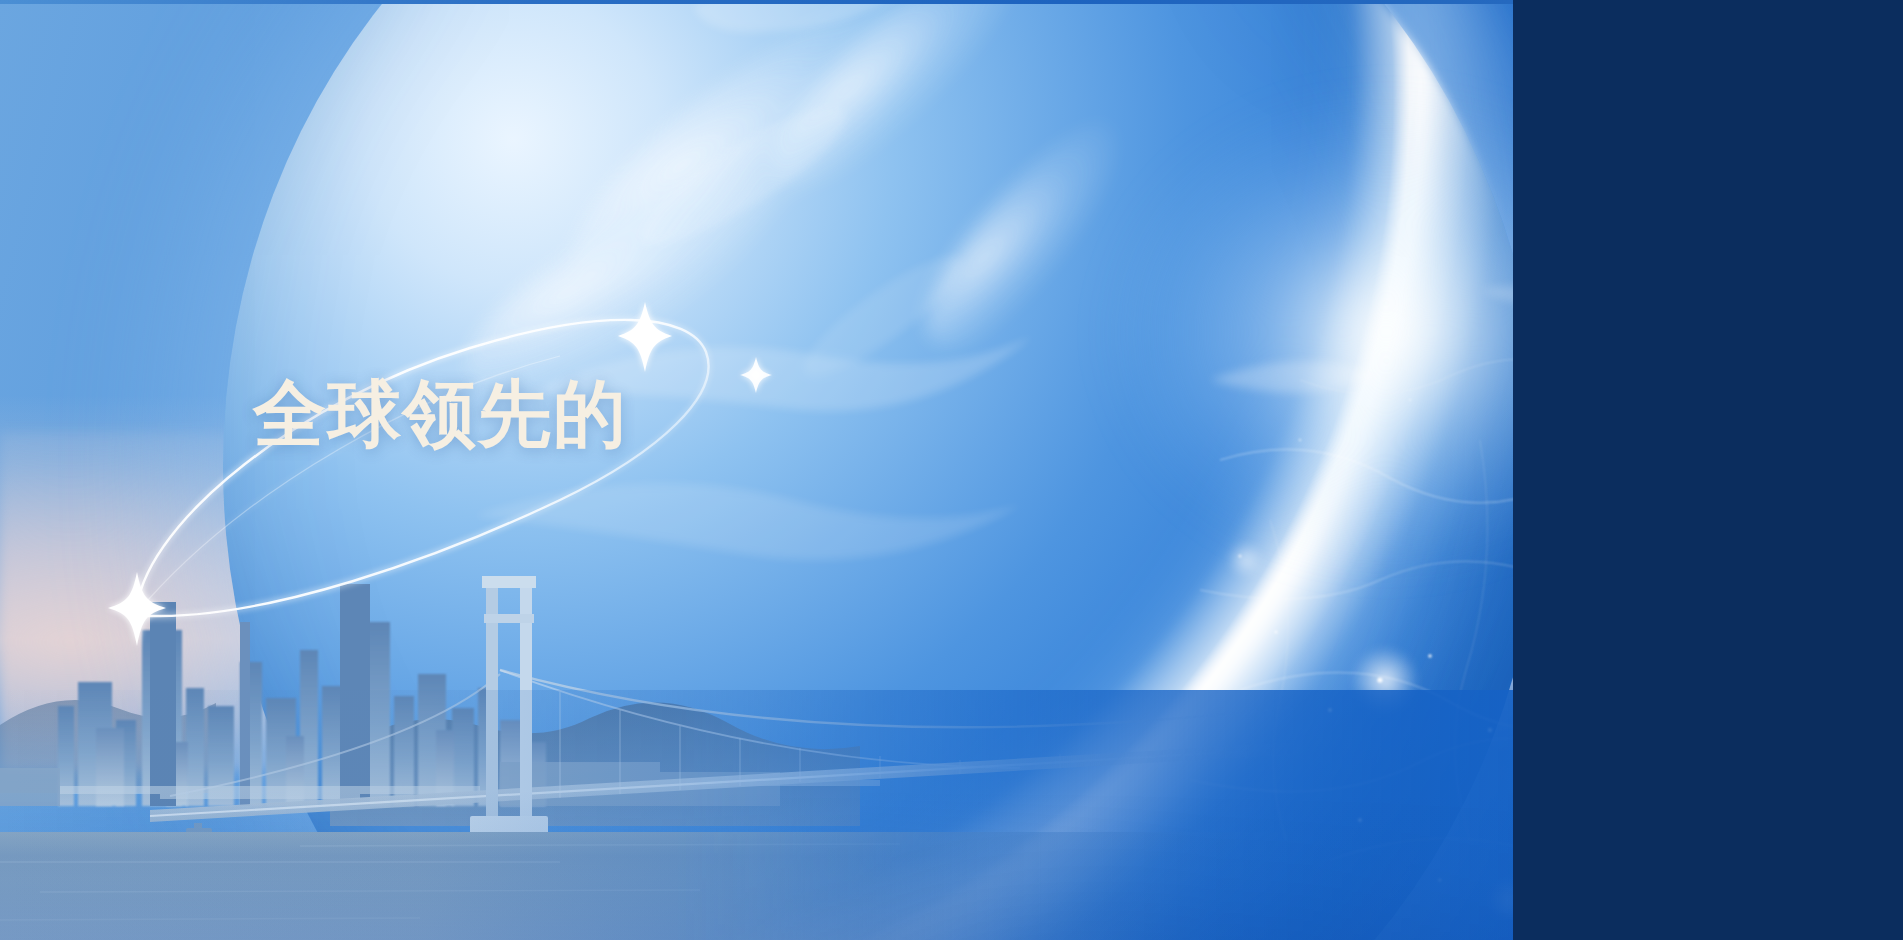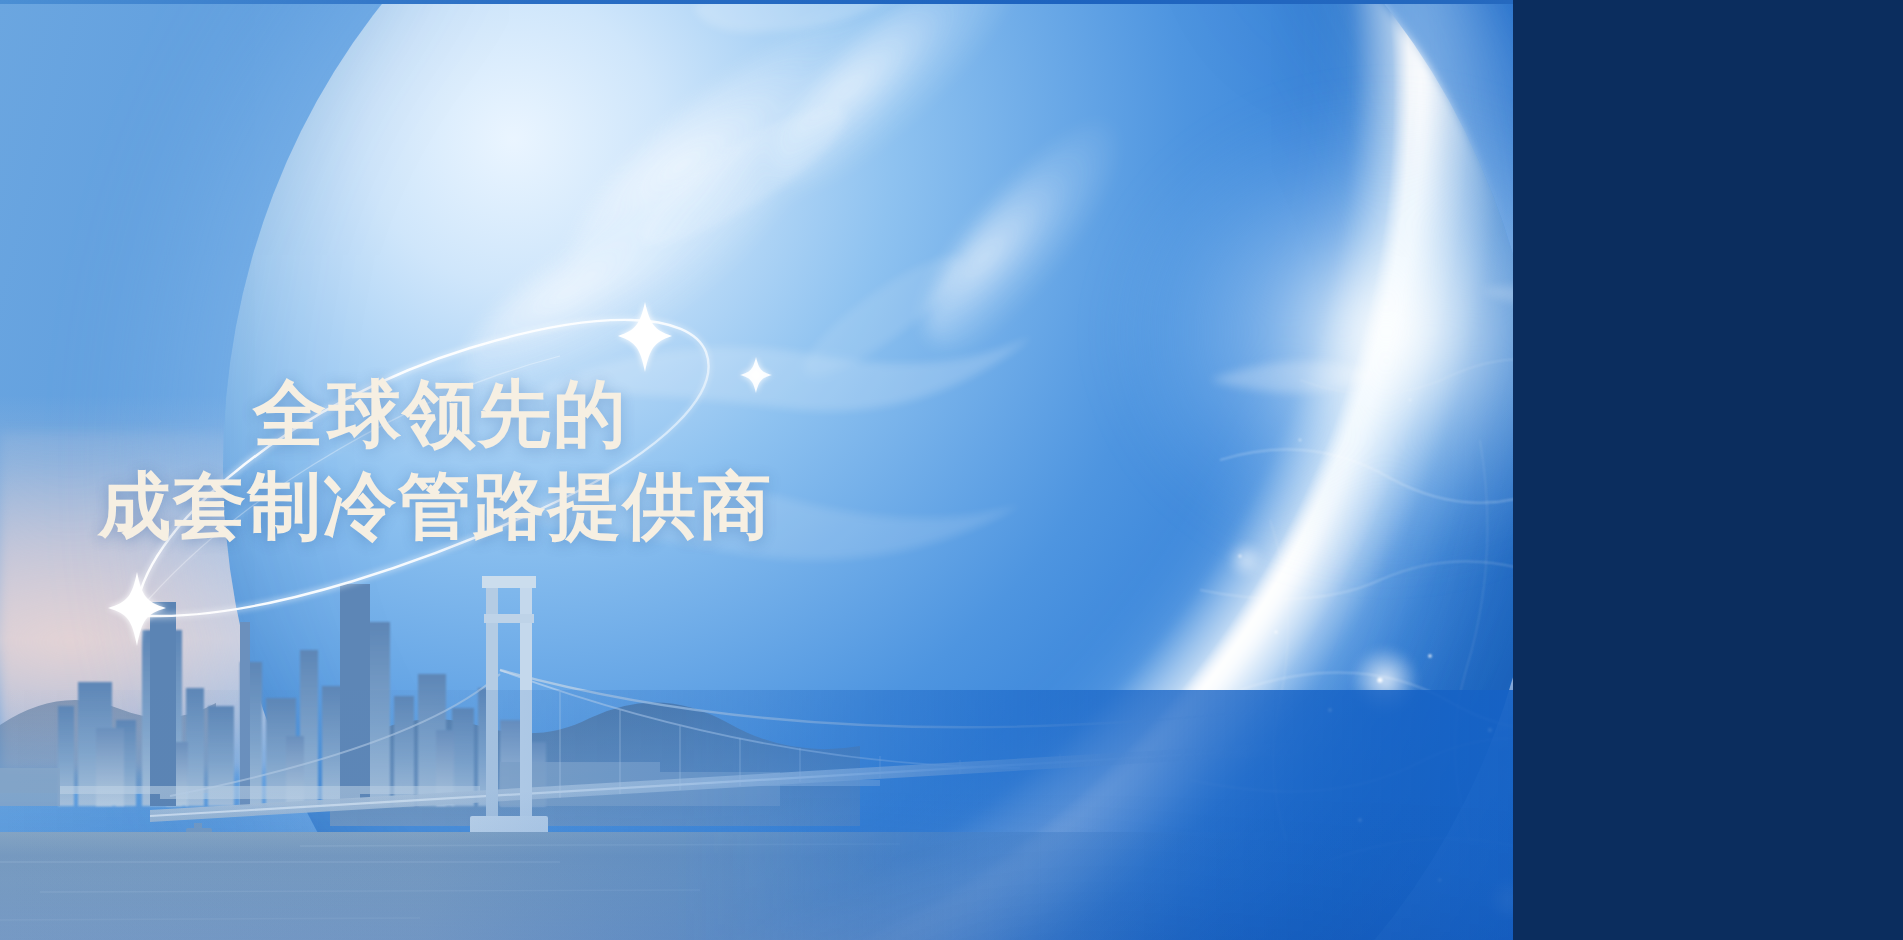--- a/index.html
+++ b/index.html
@@ -492,17 +492,16 @@
 
       <g filter="url(#glow)">
         <path d="M137 572 C142 596, 146 602, 166 608 C146 614, 142 620, 137 646
                  C132 620, 128 614, 108 608 C128 602, 132 596, 137 572 Z" fill="#ffffff" opacity=".98"></path>
       </g>
     </svg>
   </div>
 
   <div class="headline">
     <span class="hl-1">全球领先的</span>
-    <span class="hl-2">成套制冷管路提供商</span>
   </div>
 
   <div class="top-band"></div>
 </div>
 
 </body></html>

